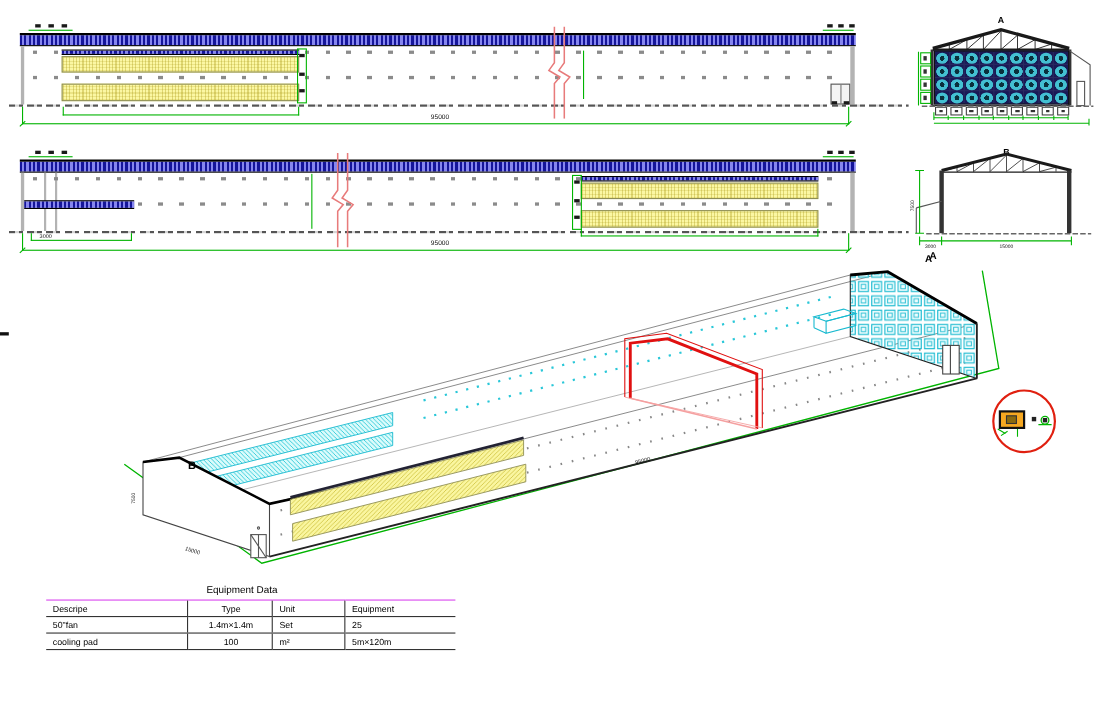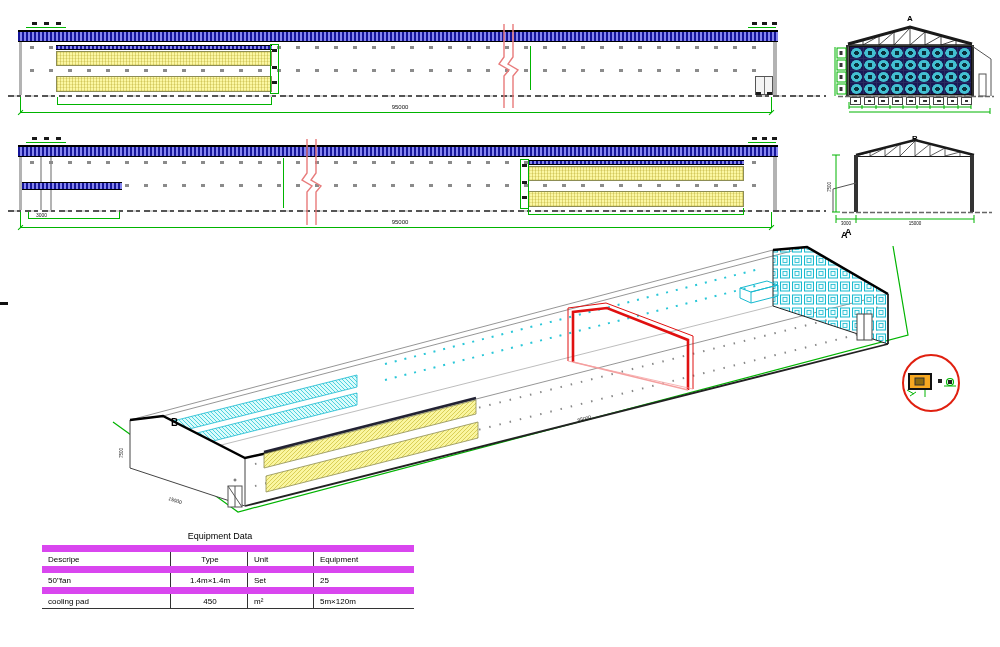--- a/index.html
+++ b/index.html
@@ -29,21 +29,21 @@
   #fanGridA{display:grid;grid-template-columns:repeat(9,1fr);grid-template-rows:repeat(4,1fr);gap:1px;
             background:#2a2a60;border:1px solid #111;box-sizing:border-box;}
   .fanA{position:relative;background:#191956;}
   .fanA::before{content:"";position:absolute;inset:0.5px;border-radius:50%;
             background:radial-gradient(circle,#0a303c 28%,#43c0d2 30% 72%,#0a303c 74%,#191956 78%);}
   #unitRowA{display:flex;gap:3px;}
   .unitA{flex:1;border:1px solid #444;background:#fff;position:relative;box-sizing:border-box;}
   .unitA::before{content:"";position:absolute;left:30%;top:30%;width:40%;height:40%;background:#333;}
   
   #eqtable{border-collapse:collapse;font-size:8px;color:#000;}
-  #eqtable td{border-top:7px solid #d946ef;border-bottom:1px solid #333;padding:2px 4px 2px 6px;height:10px;vertical-align:middle;}
+  #eqtable td{border-top:1px solid #d946ef;border-bottom:1px solid #333;padding:2px 4px 2px 6px;height:10px;vertical-align:middle;}
   #eqtable td.c1{width:118px;}
   #eqtable td.c2{width:66px;border-left:1px solid #333;text-align:center;}
   #eqtable td.c3{width:55px;border-left:1px solid #333;}
   #eqtable td.c4{width:90px;border-left:1px solid #333;}
   .tick{position:absolute;width:7px;height:1px;background:#00b400;transform:rotate(-45deg);}
 </style>
 </head>
 <body>
 
 <div id="canvas">
@@ -390,20 +390,20 @@
       <td class="c4">Equipment</td>
     </tr>
     <tr>
       <td class="c1">50"fan</td>
       <td class="c2">1.4m×1.4m</td>
       <td class="c3">Set</td>
       <td class="c4">25</td>
     </tr>
     <tr>
       <td class="c1">cooling pad</td>
-      <td class="c2">450</td>
+      <td class="c2">100</td>
       <td class="c3">m²</td>
       <td class="c4">5m×120m</td>
     </tr>
   </tbody>
     </table>
 
 </div>
 
 </body></html>

